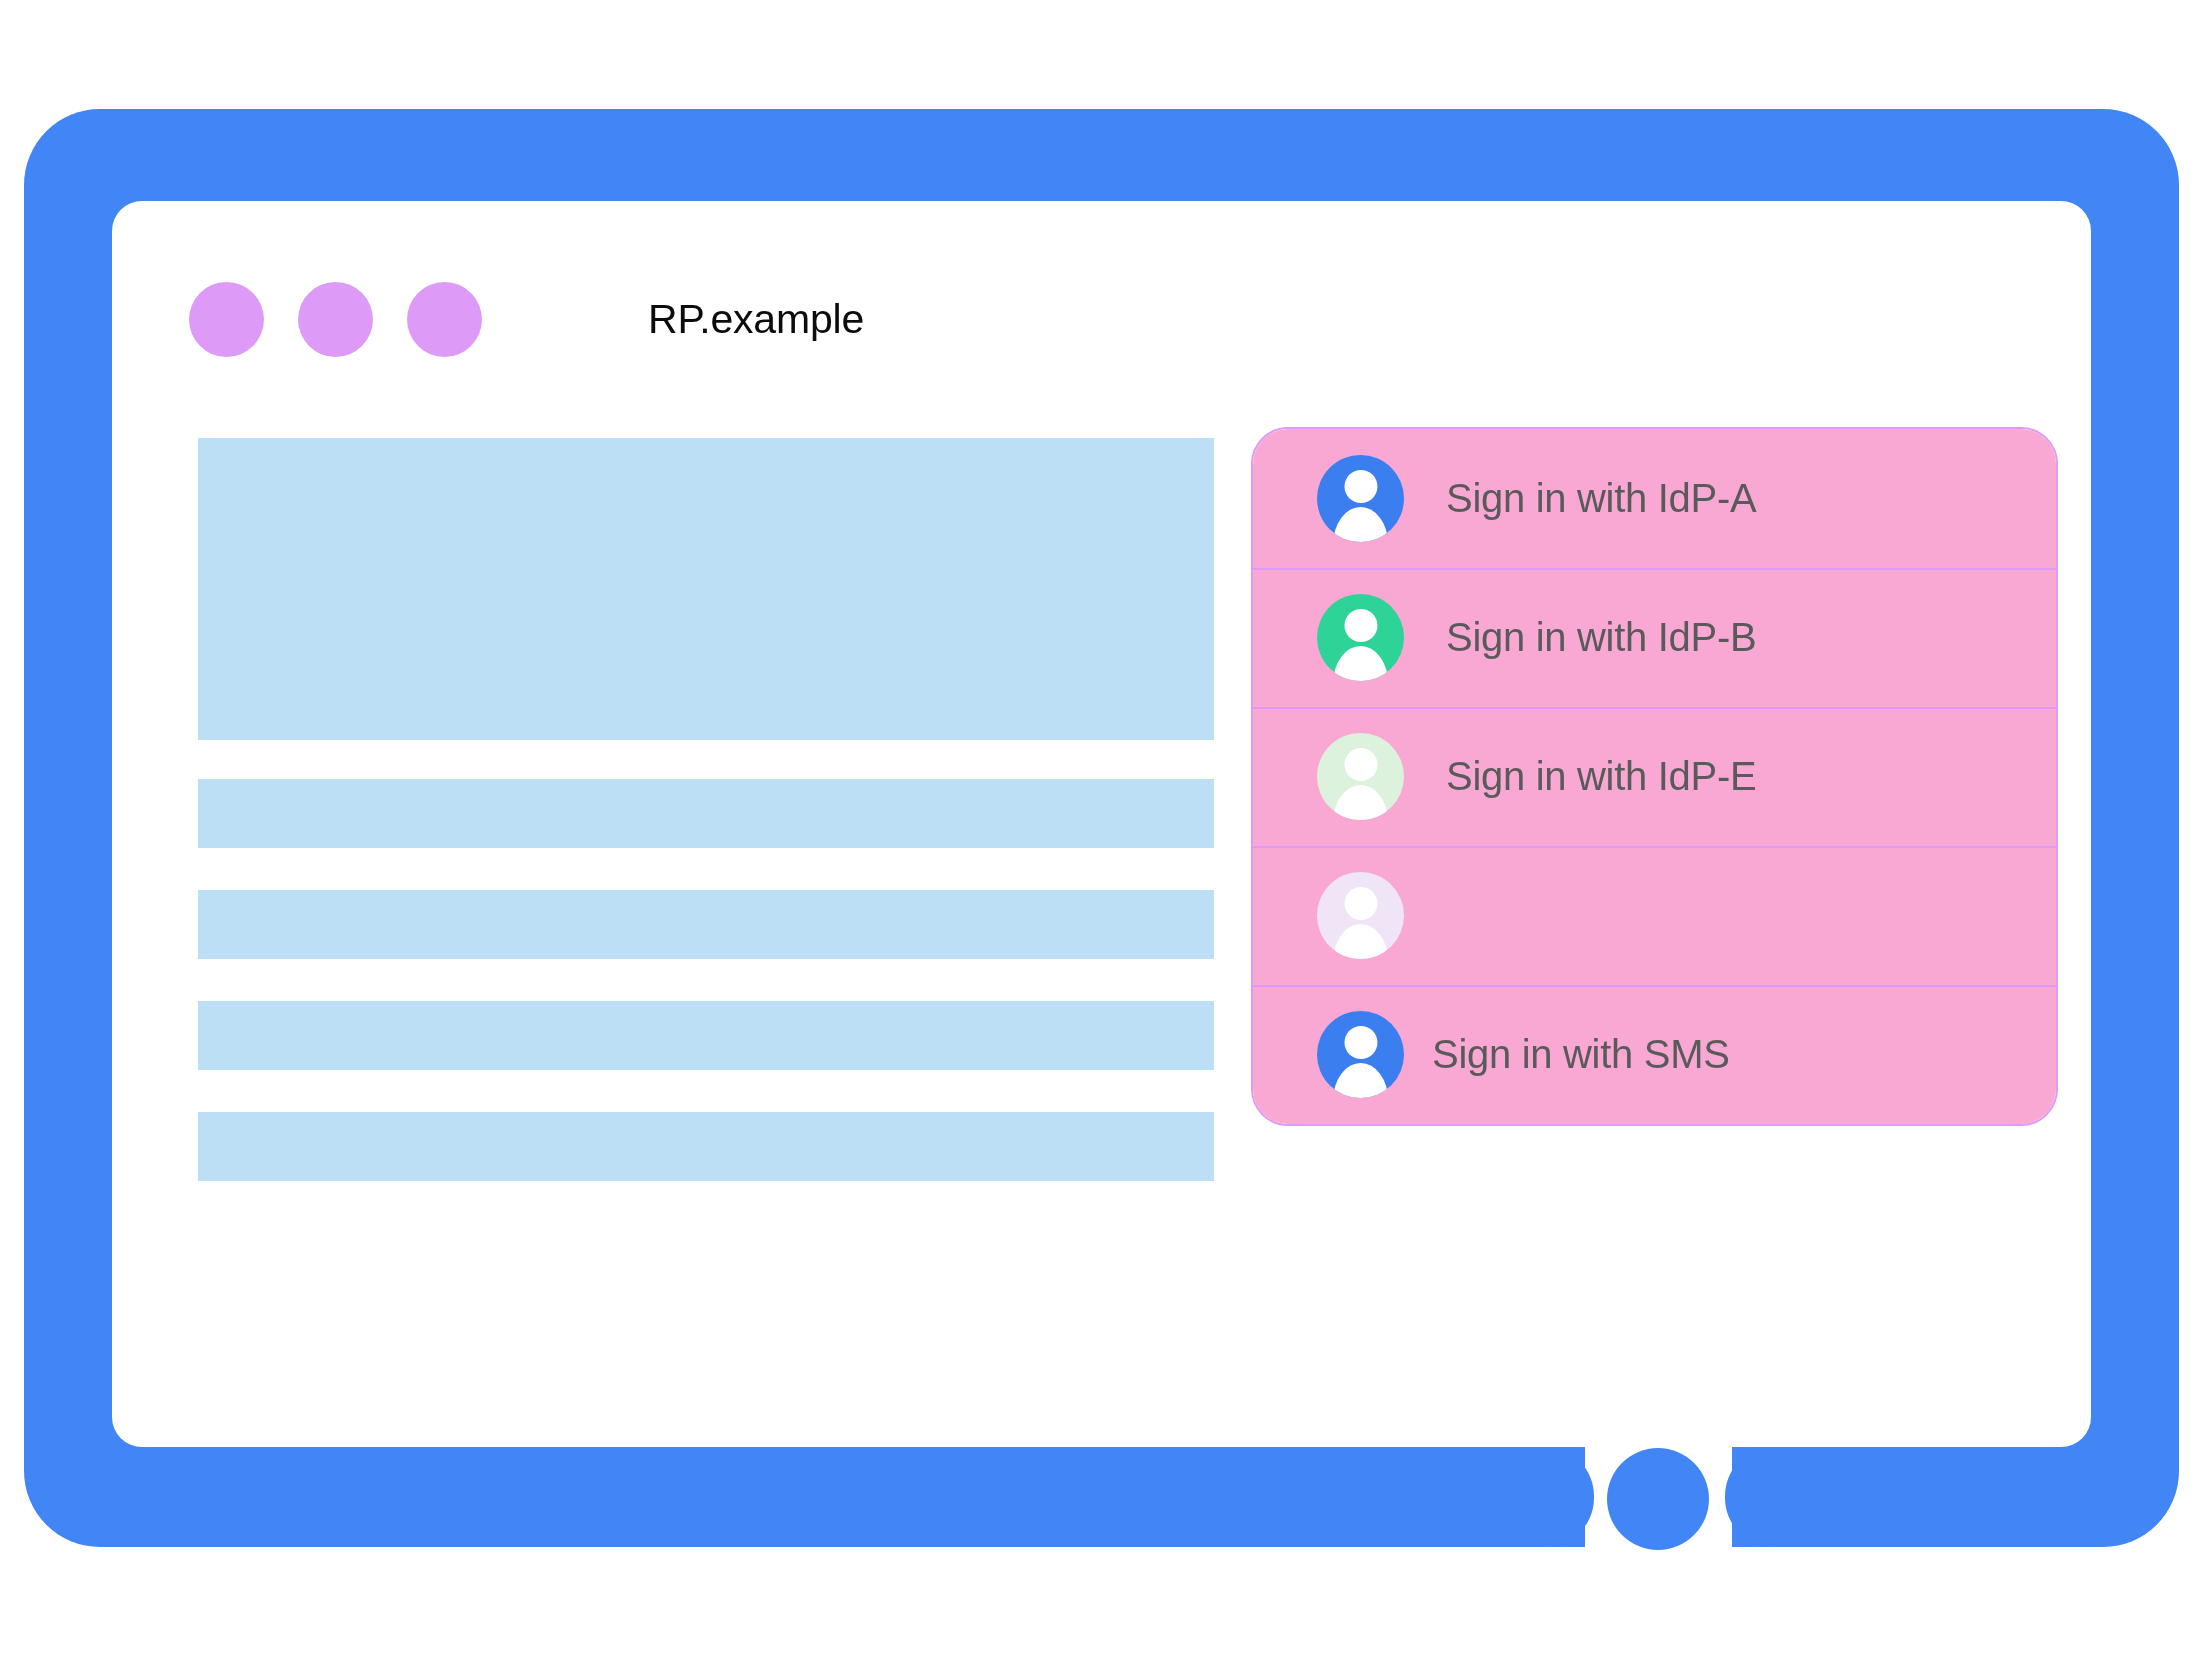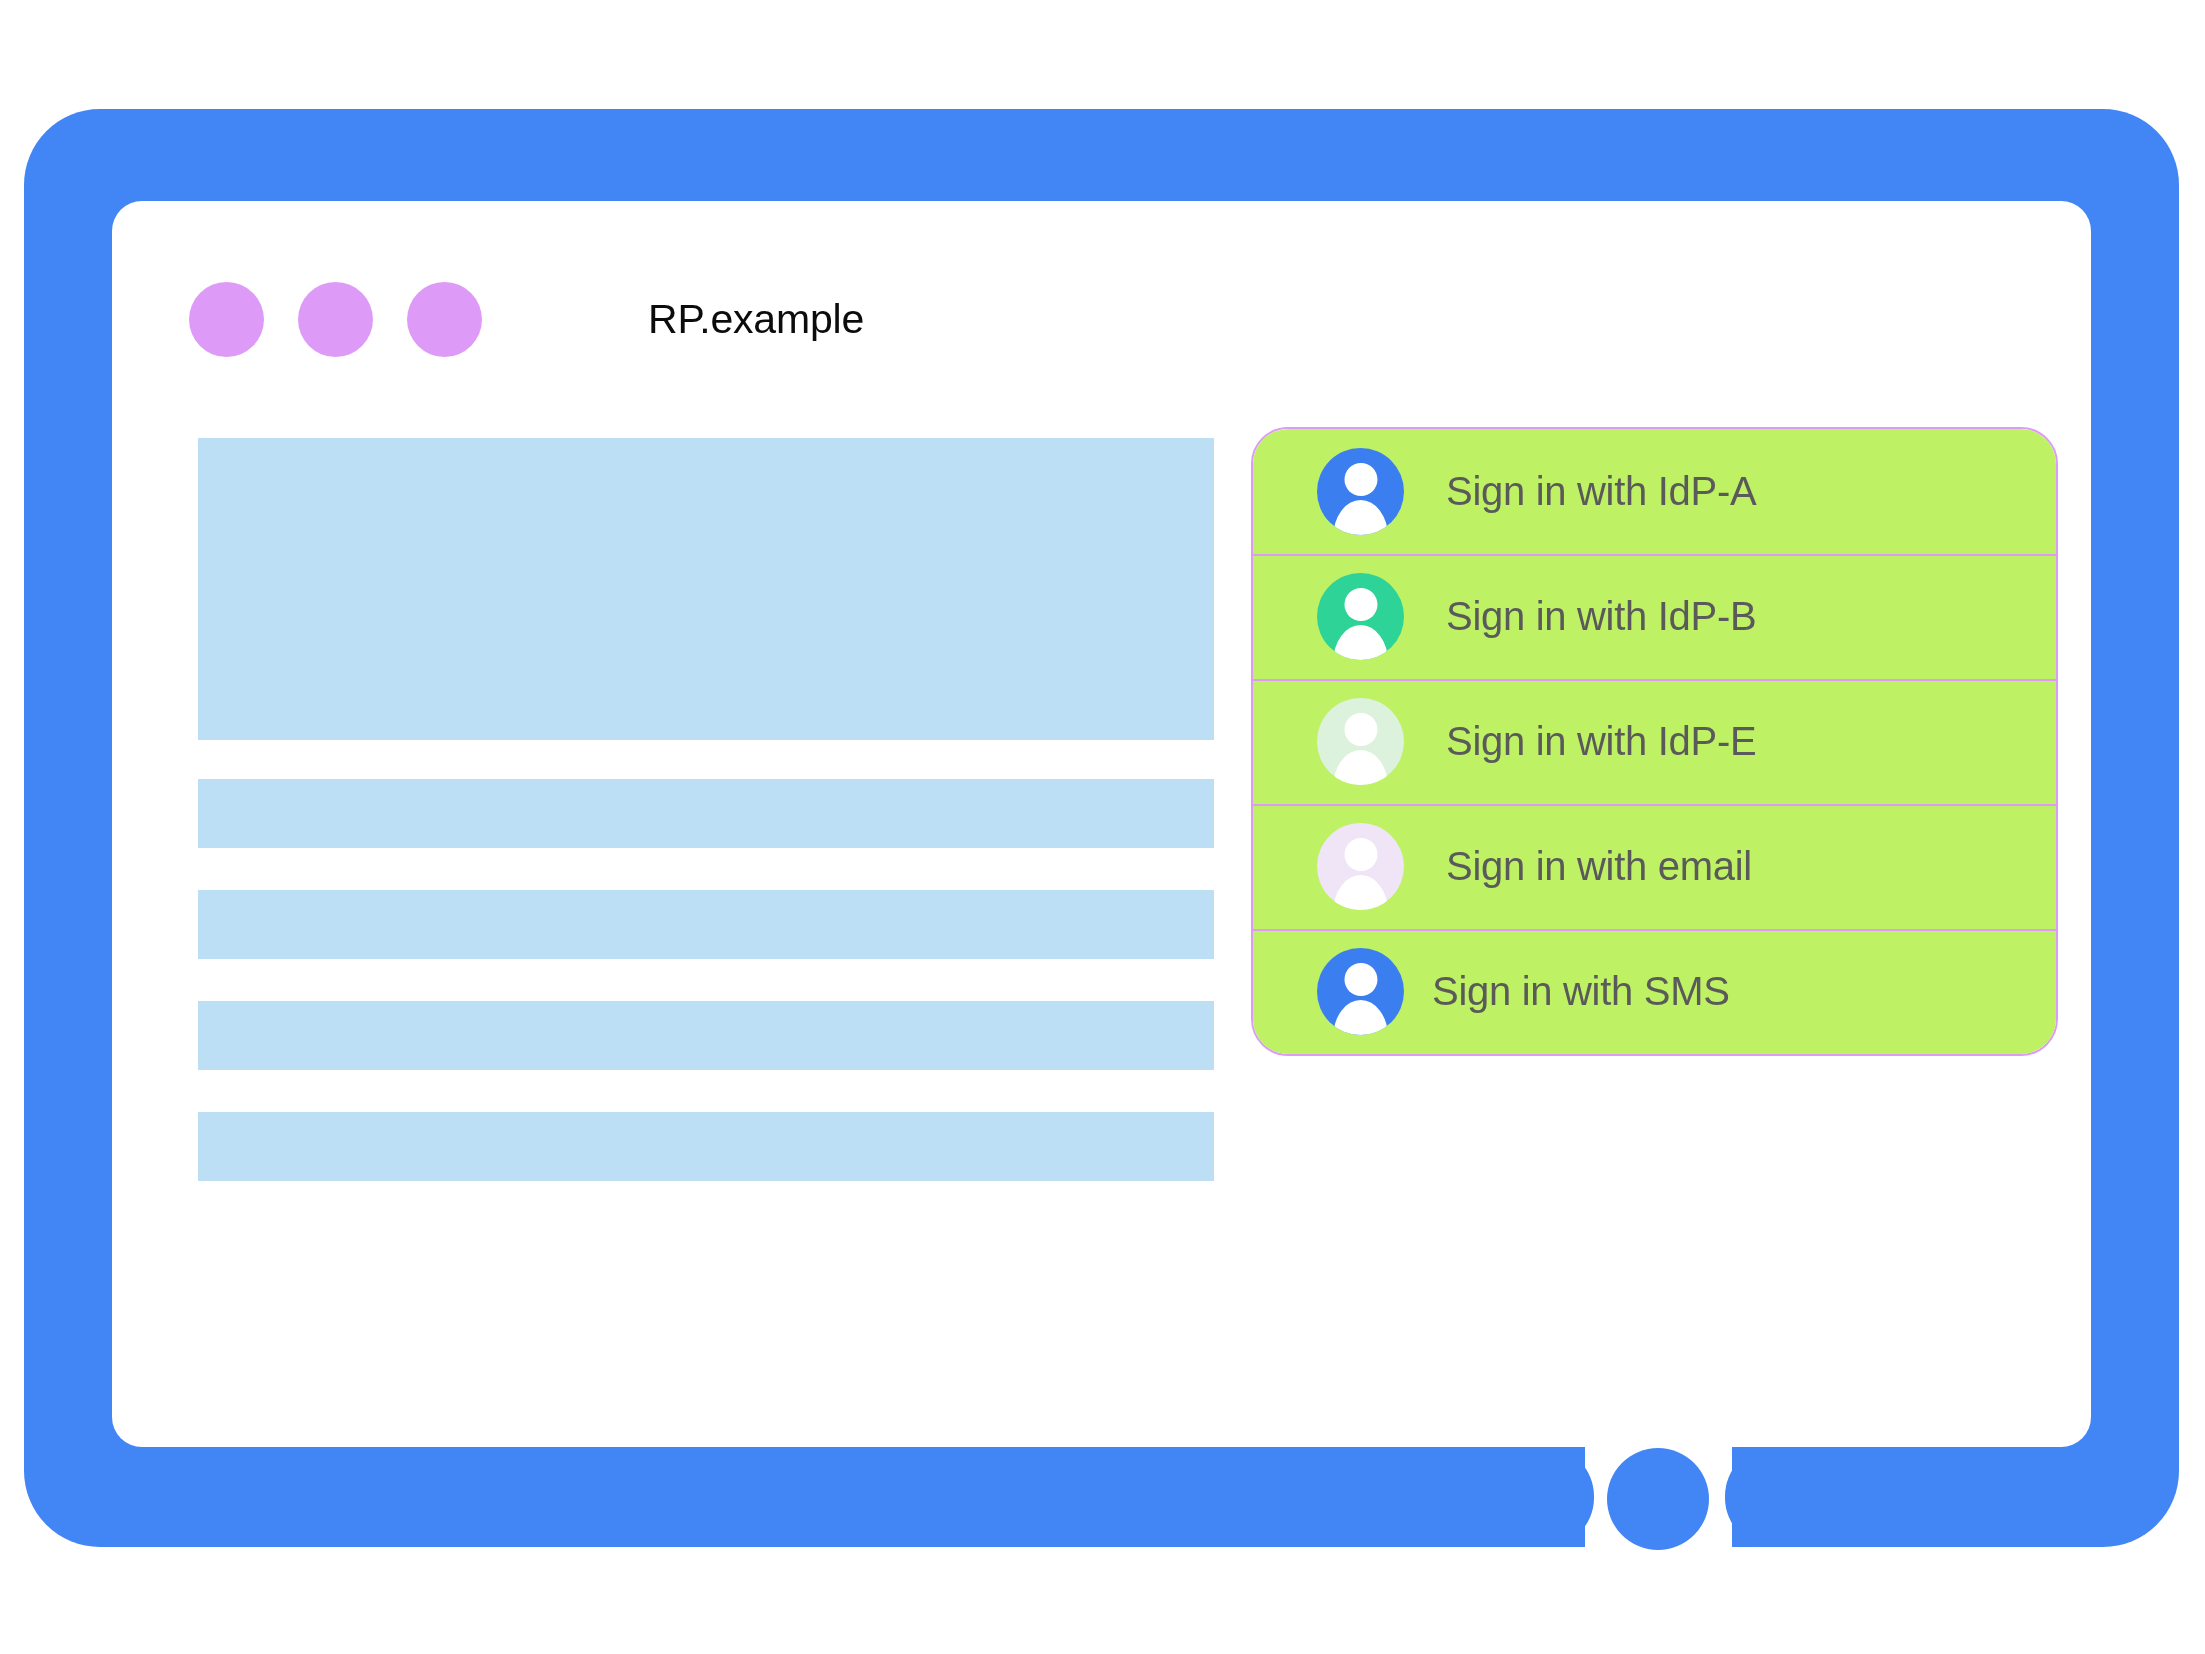--- a/index.html
+++ b/index.html
@@ -127,24 +127,24 @@
     width: 807px;
     box-sizing: border-box;
     background: #ffffff;
     border: 2.6px solid #dd9bf7;
     border-radius: 37px;
     overflow: hidden;
   }
   .account-row {
     display: flex;
     align-items: center;
-    height: 125px;
+    height: 139px;
     padding-left: 64px;
     box-sizing: border-box;
-    background: #bef264;
+    background: #f9a8d4;
     position: relative;
   }
   .account-row + .account-row::before {
     content: "";
     position: absolute;
     left: 0;
     right: 0;
     top: 0;
     height: 1.8px;
     background: #dd9bf7;
@@ -240,21 +240,20 @@
       <div class="body"></div>
     </div>
     <div class="account-label" style="color: rgb(90, 90, 90);">Sign in with IdP-E</div>
   </div>
 
   <div class="account-row">
     <div class="avatar" style="background: rgb(240, 228, 247);">
       <div class="head"></div>
       <div class="body"></div>
     </div>
-    <div class="account-label" style="color: rgb(90, 90, 90);">Sign in with email</div>
   </div>
 
   <div class="account-row">
     <div class="avatar" style="background: rgb(59, 126, 240);">
       <div class="head"></div>
       <div class="body"></div>
     </div>
     <div class="account-label" style="color: rgb(90, 90, 90); margin-left: 28px;">Sign in with SMS</div>
   </div>
 

